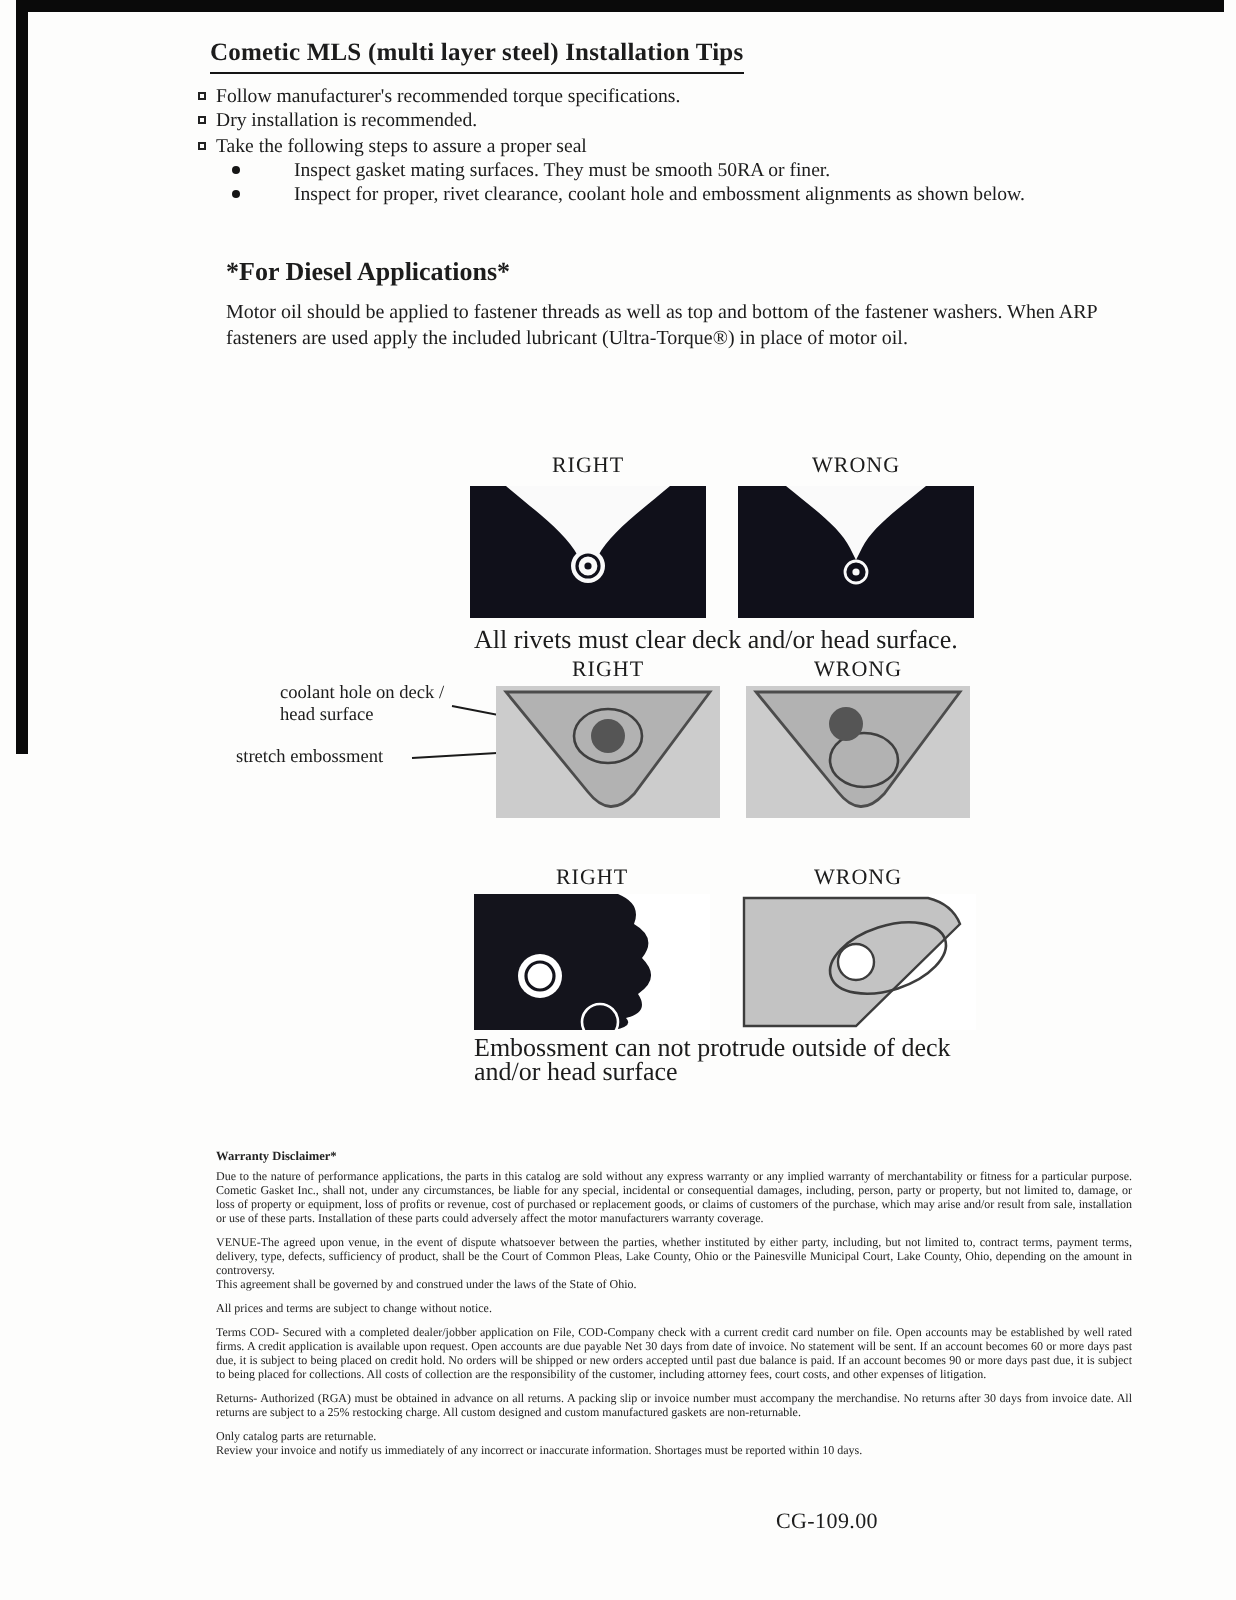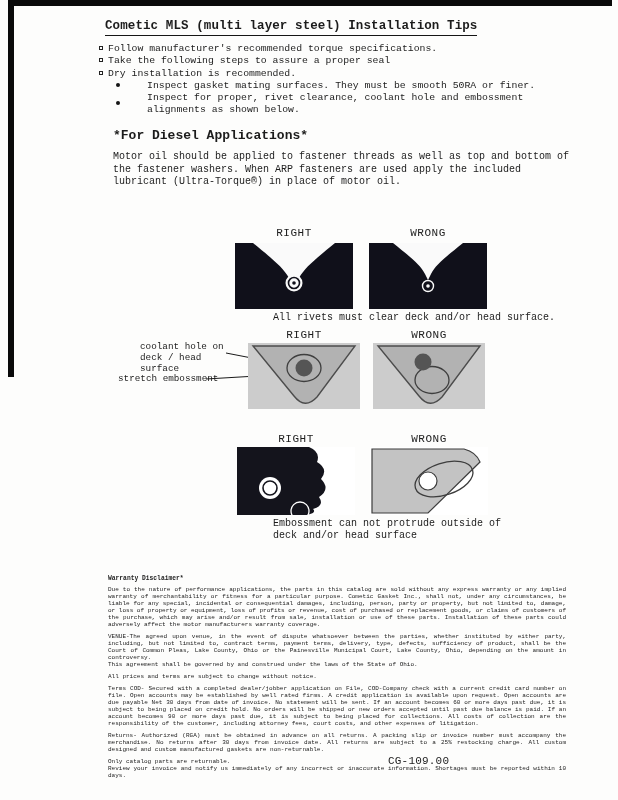--- a/index.html
+++ b/index.html
@@ -1,20 +1,20 @@
 <!DOCTYPE html>
 <html><head>
 <meta charset="utf-8">
 <style>
   * { box-sizing: border-box; }
   html, body { margin: 0; padding: 0; background: #ffffff; }
   .page {
     position: relative; width: 618px; height: 800px; margin: 0 auto;
     background: #fdfdfc; overflow: hidden;
-    font-family: Liberation Mono, monospace; color: #1c1c1c;
+    font-family: Liberation Serif, serif; color: #1c1c1c;
   }
   .abs { position: absolute; }
   .scan-top { left: 8px; top: 0; width: 604px; height: 6px; background: #0a0a0a; }
   .scan-left { left: 8px; top: 0; width: 6px; height: 377px; background: #0a0a0a; }
 
   .title {
     left: 105px; top: 19px; font-size: 12.5px; font-weight: bold;
     border-bottom: 1.5px solid #151515; padding-bottom: 2px; letter-spacing: .1px;
   }
 
@@ -22,21 +22,21 @@
   .tip { display: flex; align-items: center; gap: 5px; }
   .tip.sub { margin-left: 17px; gap: 27px; }
   .sq { width: 4px; height: 4px; border: 1px solid #222; display: inline-block; flex: 0 0 auto; transform: translateY(-1px); }
   .dot { width: 4px; height: 4px; background: #151515; border-radius: 50%; display: inline-block; flex: 0 0 auto; transform: translateY(-1px); }
 
   .diesel { left: 113px; top: 114px; width: 464px; font-size: 10px; line-height: 12.4px; }
   .diesel h2 { font-size: 13px; margin: 16px 0 9px; }
   .diesel p { margin: 0 0 10px; }
 
   .collabel { font-size: 11px; letter-spacing: .5px; text-align: center; }
-  .caption { font-size: 10px; margin-left: 36px; }
+  .caption { font-size: 13px; }
   .anno { font-size: 9.3px; line-height: 10.8px; }
   .dimg svg { display: block; }
 
   .legal { left: 108px; top: 575px; width: 458px; font-size: 6px; line-height: 7px; text-align: justify; color: #222; }
   .legal .lh { font-weight: bold; font-size: 6.3px; margin: 0 0 4px; text-align: left; }
   .legal p { margin: 0; }
   .legal p.gap { margin-top: 5px; }
 
   .footer { left: 388px; top: 755px; font-size: 11px; letter-spacing: .2px; }
 </style>
@@ -50,25 +50,25 @@
 
   <div class="abs title">Cometic MLS (multi layer steel) Installation Tips</div>
 
   <div class="abs tips">
     <div class="tip">
       <span class="sq"></span>
       <span>Follow manufacturer's recommended torque specifications.</span>
     </div>
     <div class="tip">
       <span class="sq"></span>
-      <span>Take the following steps to assure a proper seal</span>
+      <span>Dry installation is recommended.</span>
     </div>
     <div class="tip">
       <span class="sq"></span>
-      <span>Dry installation is recommended.</span>
+      <span>Take the following steps to assure a proper seal</span>
     </div>
     <div class="tip sub">
       <span class="dot"></span>
       <span>Inspect gasket mating surfaces.  They must be smooth 50RA or finer.</span>
     </div>
     <div class="tip sub">
       <span class="dot"></span>
       <span>Inspect for proper, rivet clearance, coolant hole and embossment alignments as shown below.</span>
     </div>
   </div>

